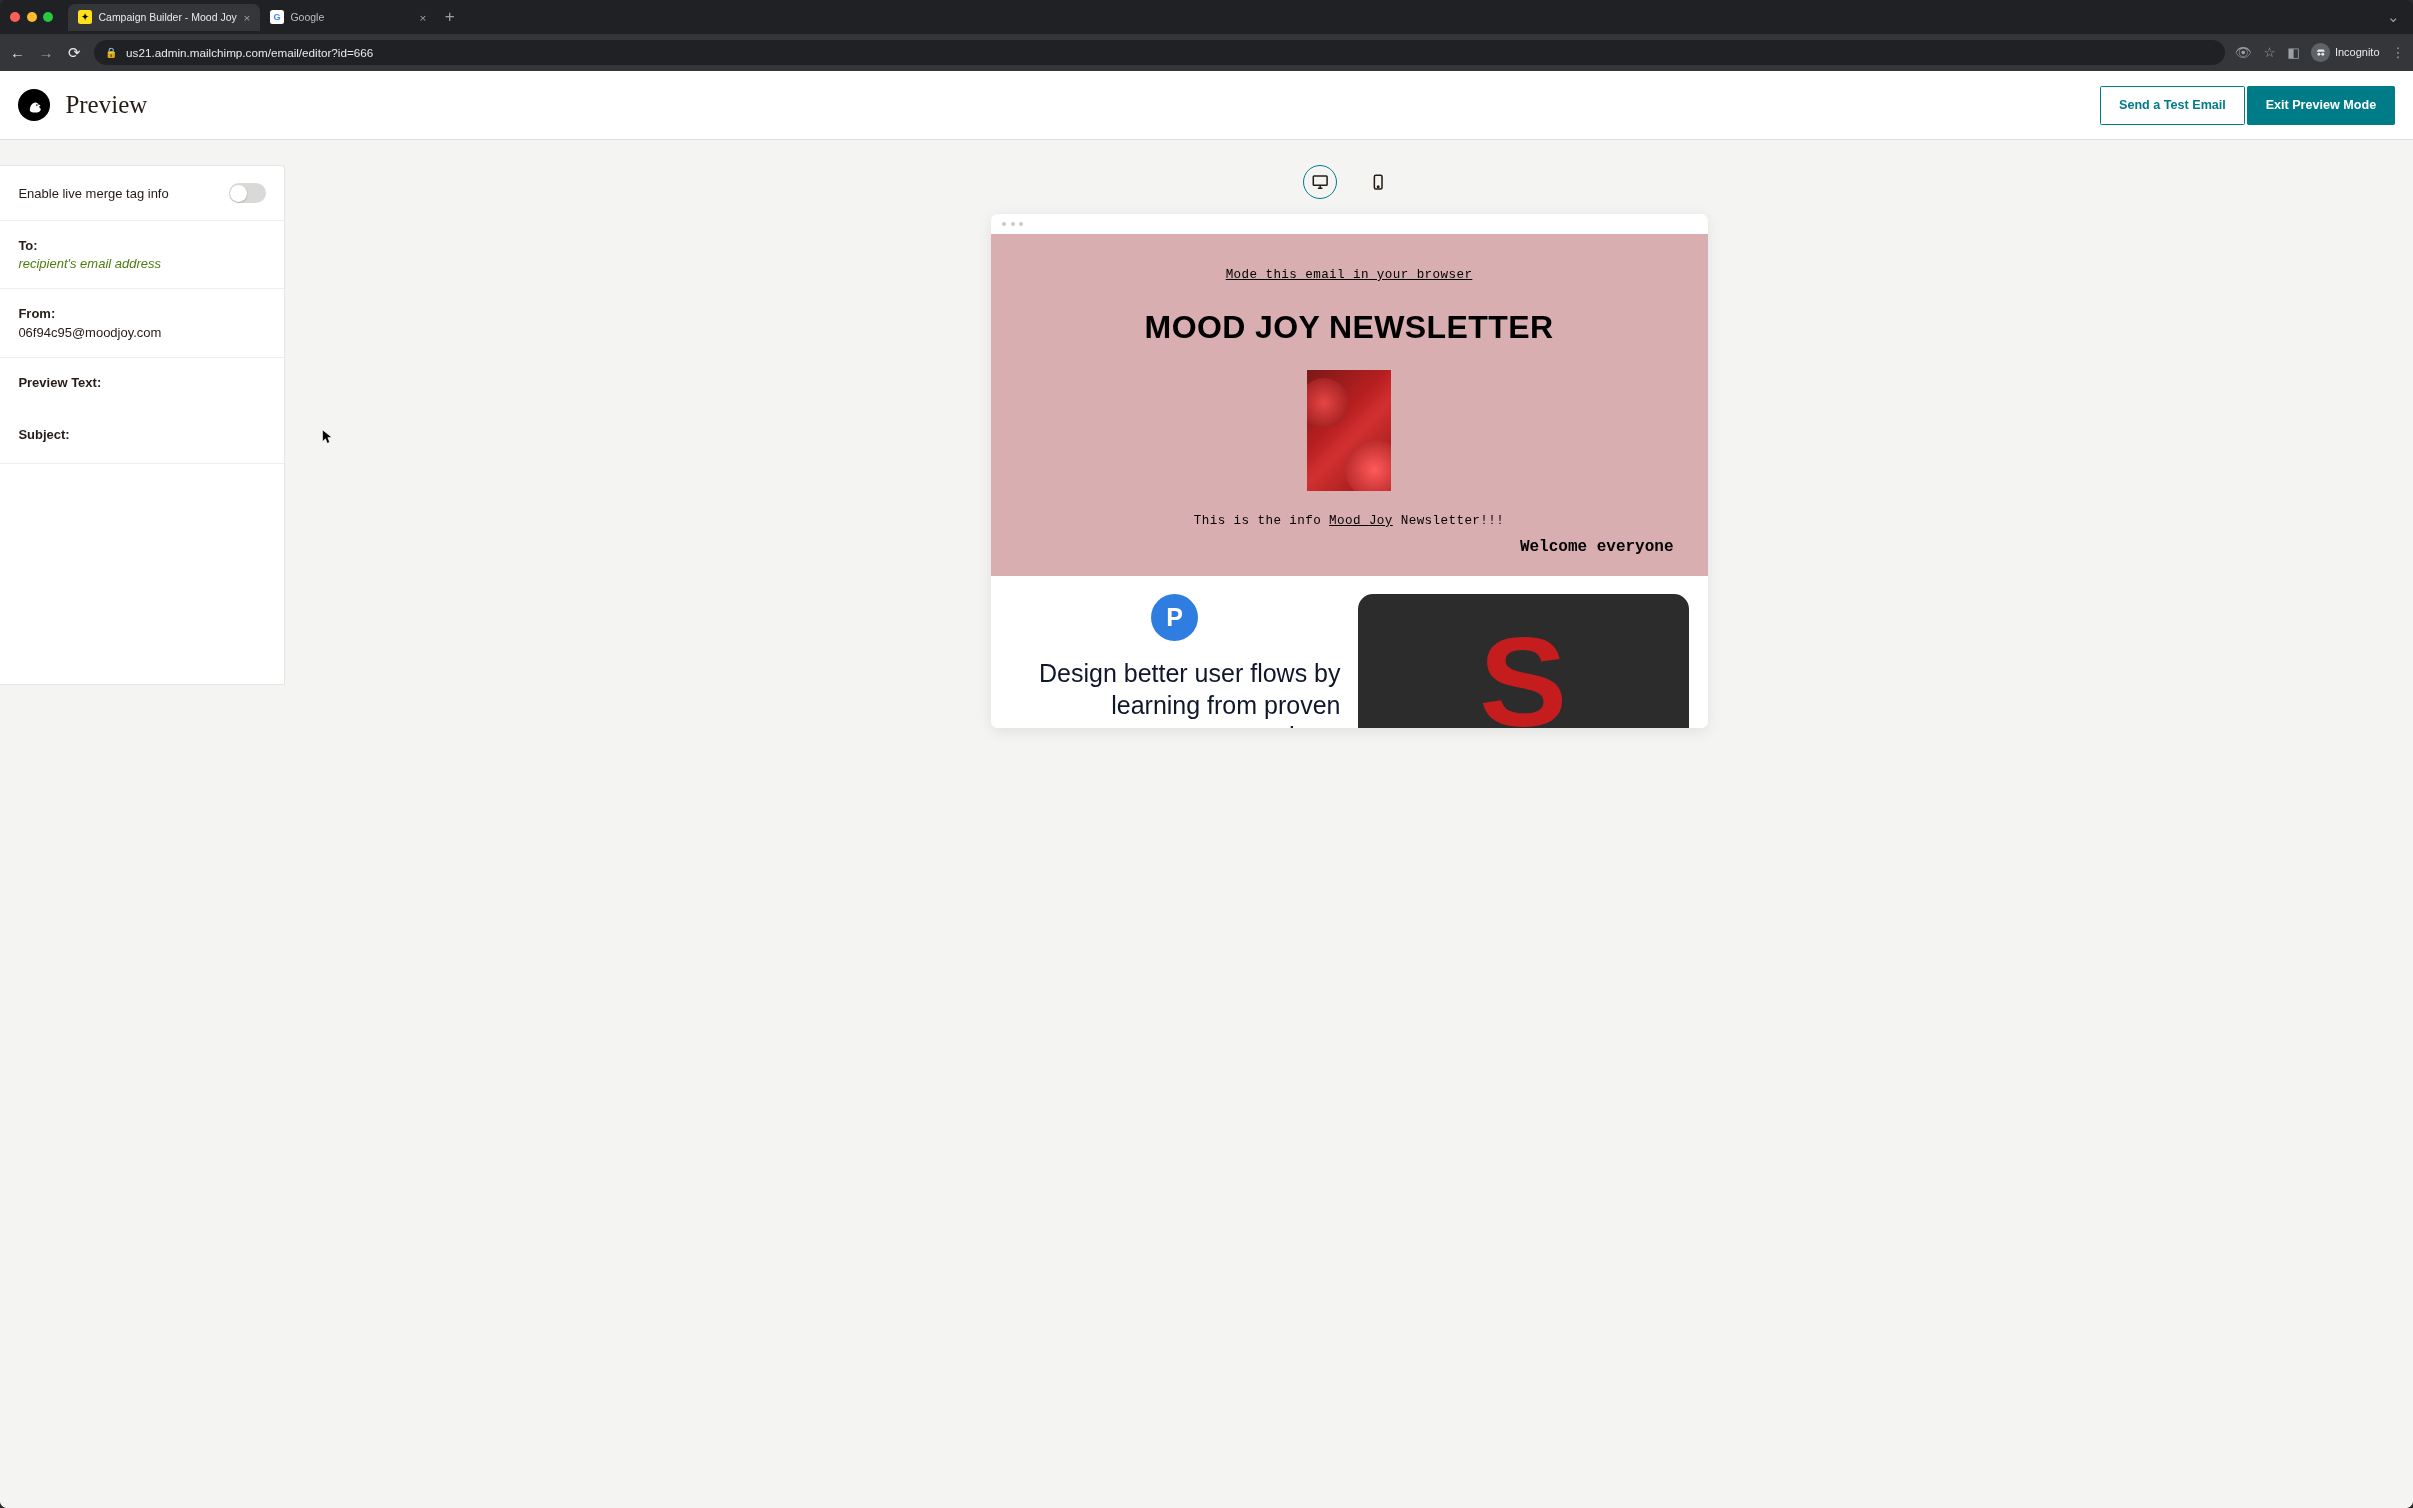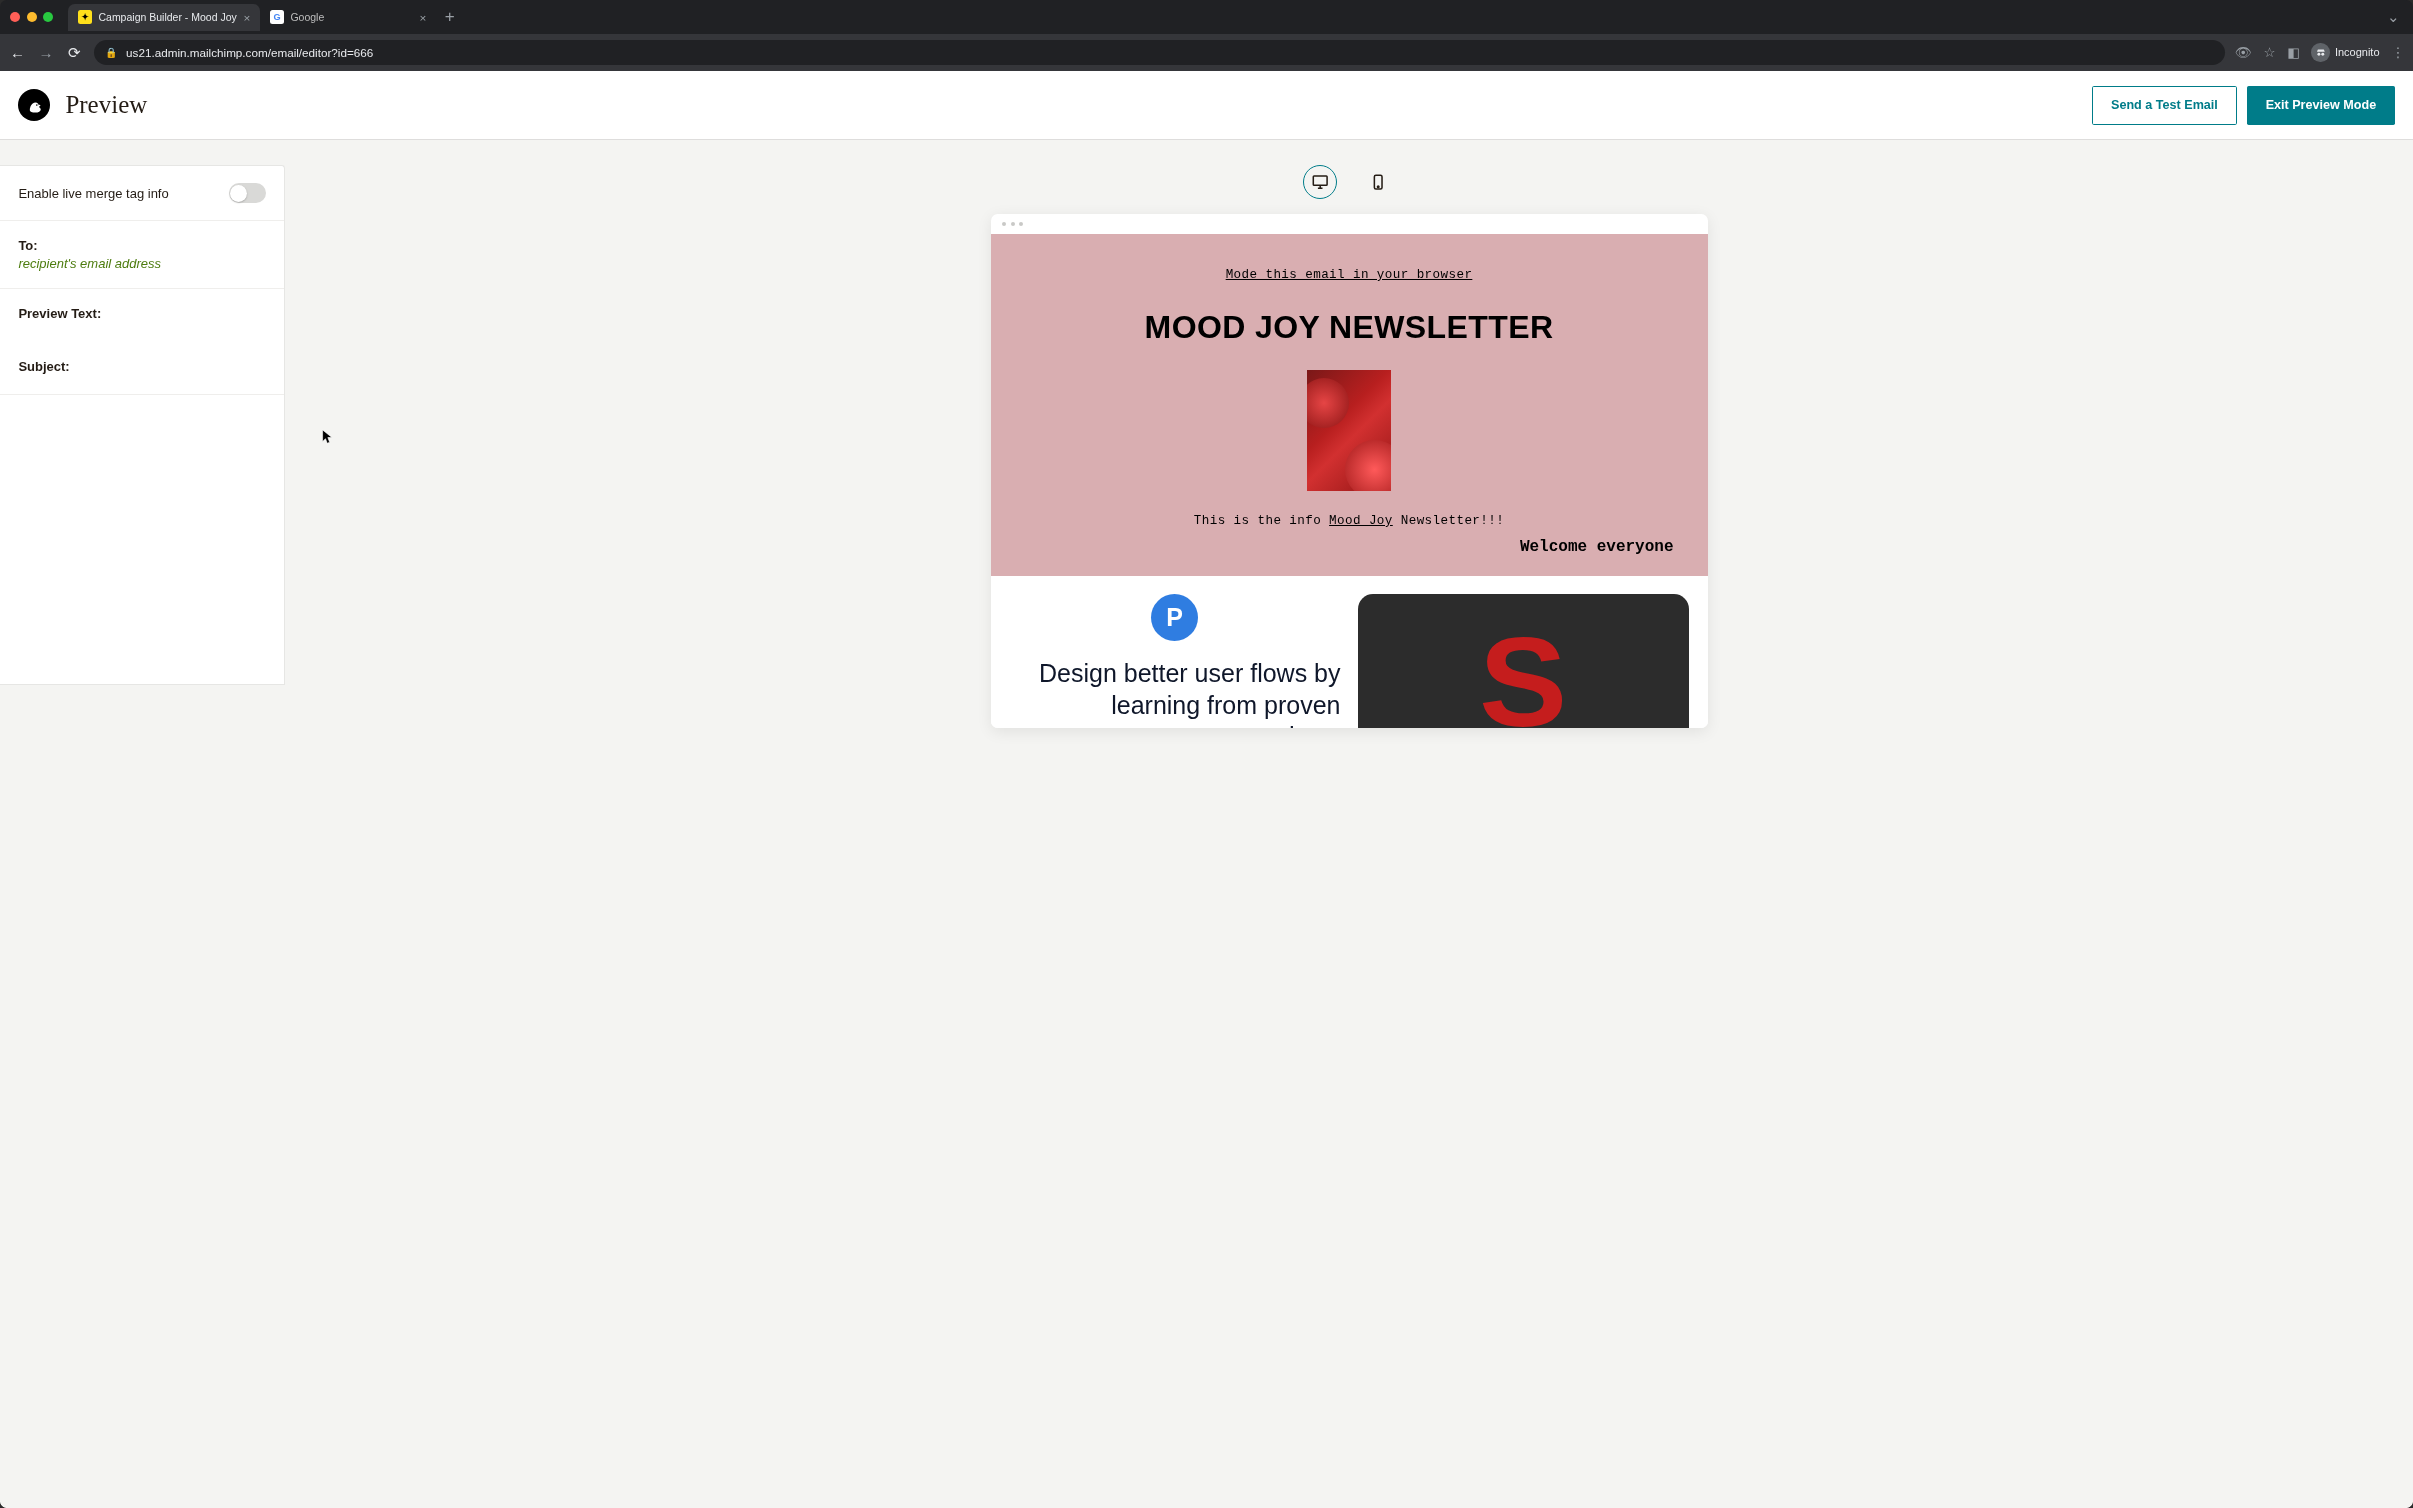--- a/index.html
+++ b/index.html
@@ -31,21 +31,21 @@
   .tb-right { display:flex; align-items:center; gap:11.7px; color:#9aa0a6; }
   .tb-right .incog-badge { display:flex; align-items:center; gap:5px; color:#e8eaed; font-size:11px; }
   .tb-right .incog-badge .avatar{ width:18.4px;height:18.4px;border-radius:50%;background:#5f6368;display:flex;align-items:center;justify-content:center;}
 
   
   .page { flex:1; background:#ffffff; display:flex; flex-direction:column; overflow:hidden; border-bottom-left-radius:6.7px; border-bottom-right-radius:6.7px;}
   .mc-header { height: 69px; border-bottom:0.8px solid #dedddc; display:flex; align-items:center; padding:0 18.4px; gap:15px; }
   .mc-logo { width:32px; height:32px; border-radius:50%; background:#000; display:flex; align-items:center; justify-content:center; position:relative;}
   .mc-logo svg{width:25px;height:25px;}
   .mc-title { font-family: Georgia, 'Times New Roman', serif; font-size: 25px; font-weight:500; color:#241c15;}
-  .mc-header-right{ margin-left:auto; display:flex; gap:10px;}
+  .mc-header-right{ margin-left:auto; display:flex; gap:2px;}
   .btn { height:39px; padding:0 18.4px; border-radius:1.7px; font-size:12.6px; font-weight:600; display:flex; align-items:center; cursor:pointer;}
   .btn-outline{ border:1.3px solid #007c89; color:#007c89; background:#fff;}
   .btn-solid  { background:#007c89; color:#fff;}
 
   .mc-body { flex:1; background:#f4f4f2; display:flex; overflow:hidden; padding-top: 25px;}
   .sidebar { width: 285px; background:#fff; margin-left:0; border-top-right-radius:3.4px; border:0.8px solid #e6e6e4; border-left:none; padding:0; align-self:flex-start; height: 520px; display:flex; flex-direction:column;}
   .sidebar h2{ font-family: Georgia, serif; font-weight:400; font-size:20px; text-align:center; padding:20px 0 18.4px; border-bottom:0.8px solid #e6e6e4;}
   .side-row{ padding:17px 18.4px; border-bottom:0.8px solid #efeeec; font-size:13px; color:#241c15;}
   .side-row.toggle-row{ display:flex; align-items:center; justify-content:space-between;}
   .toggle{ width:37px; height:20px; border-radius:10px; background:#d9d9d7; position:relative;}
@@ -164,20 +164,24 @@
         <div class="side-row toggle-row">
           <span>Enable live merge tag info</span>
           <div class="toggle"></div>
         </div>
 
         <div class="side-row">
           <span class="side-label">To:</span>
           <span class="side-val-italic">recipient's email address</span>
         </div>
 
+        <div class="side-row">
+          <span class="side-label">From:</span>
+          <span>06f94c95@moodjoy.com</span>
+        </div>
 
         <div class="side-row noborder">
           <span class="side-label">Preview Text:</span>
           <span></span>
         </div>
 
         <div class="side-row">
           <span class="side-label">Subject:</span>
           <span></span>
         </div>

